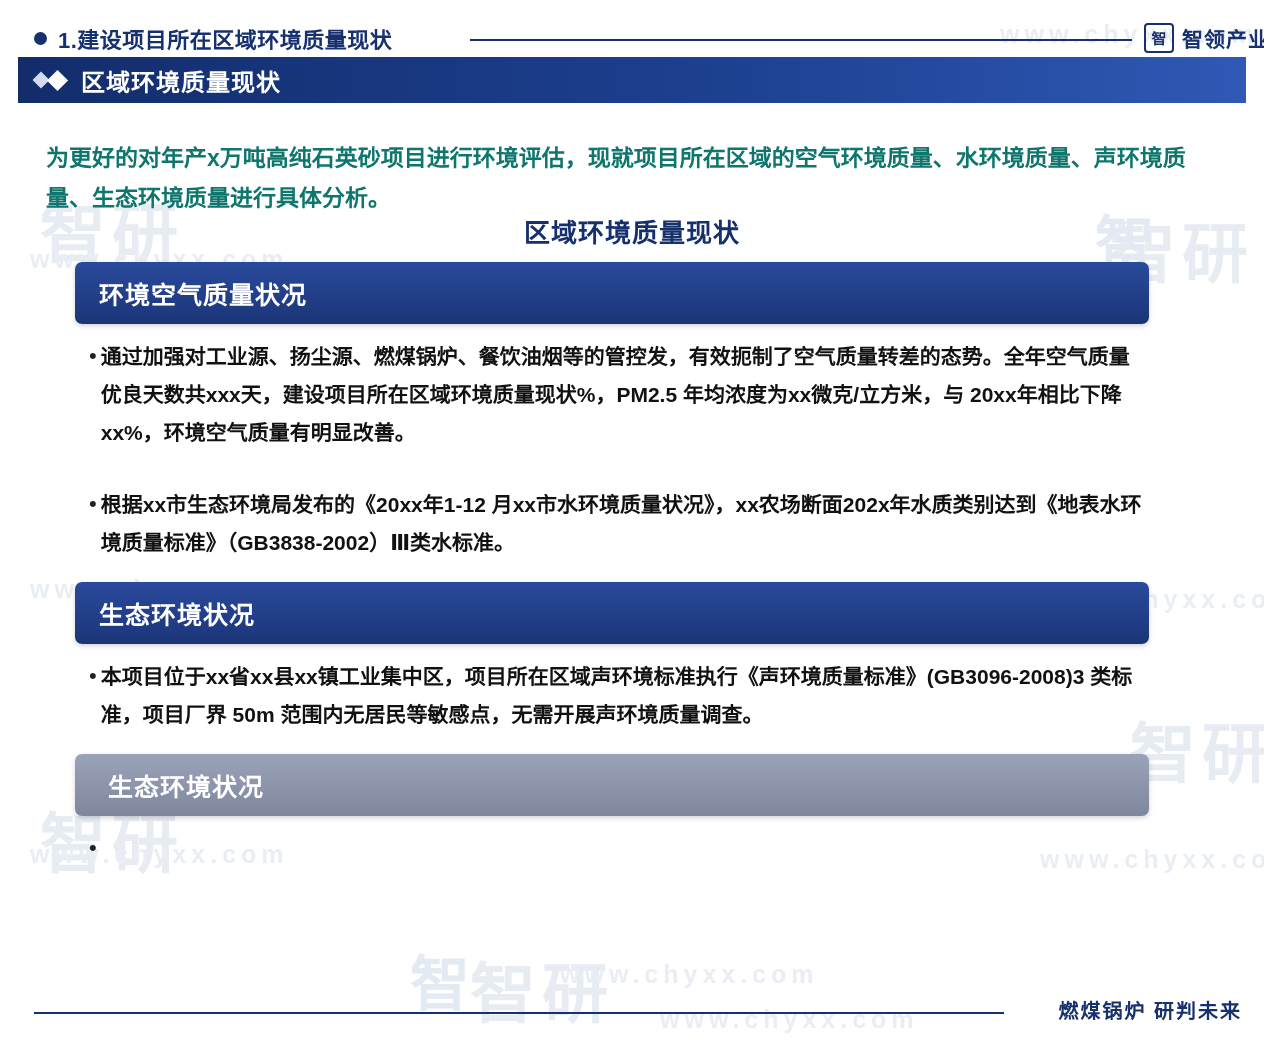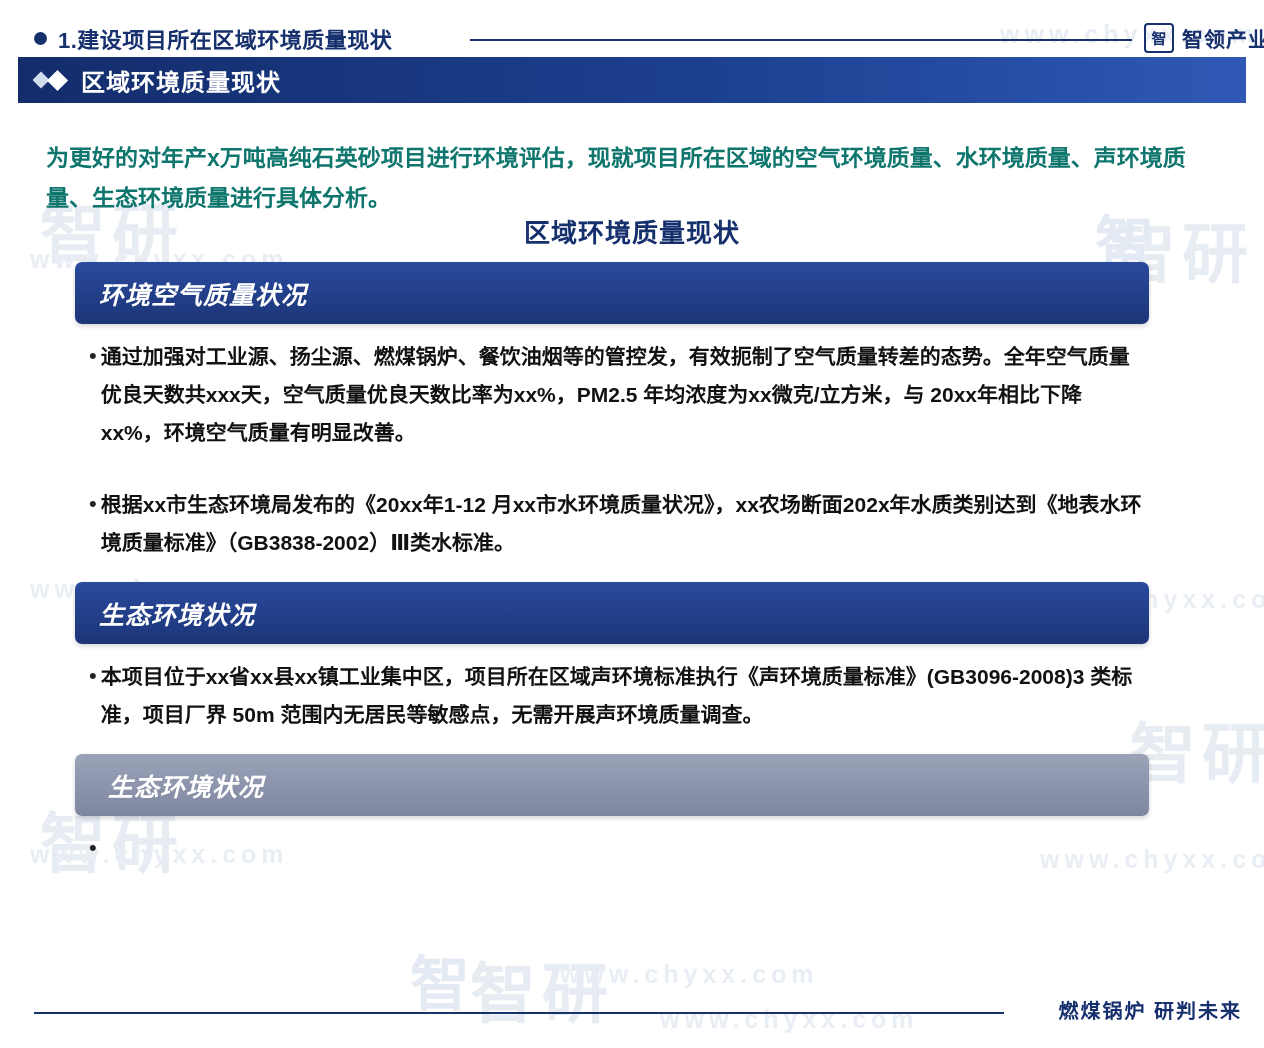--- a/index.html
+++ b/index.html
@@ -182,21 +182,20 @@
     top: 262px;
     width: 1074px;
     z-index: 3;
   }
   .card-head {
     height: 62px;
     display: flex;
     align-items: center;
     border-radius: 7px;
     box-shadow: 0 2px 5px rgba(0,0,0,0.18);
-    font-style: italic;
   }
   .card-head.blue {
     background: linear-gradient(180deg, #2a4a9d 0%, #1b3577 100%);
   }
   .card-head.gray {
     background: linear-gradient(180deg, #9aa3b8 0%, #7e879e 100%);
     padding-left: 9px;
   }
   .card-head-text {
     color: #ffffff;
@@ -290,21 +289,21 @@
 <div class="center-heading">区域环境质量现状</div>
 
 <div class="cards">
 
   <div>
     <div class="card-head blue">
       <span class="card-head-text">环境空气质量状况</span>
     </div>
     <div class="card-body">
       <span class="bullet-dot">•</span>
-      <span class="card-text">通过加强对工业源、扬尘源、燃煤锅炉、餐饮油烟等的管控发，有效扼制了空气质量转差的态势。全年空气质量优良天数共xxx天，空气质量优良天数比率为xx%，PM2.5 年均浓度为xx微克/立方米，与 20xx年相比下降xx%，环境空气质量有明显改善。</span>
+      <span class="card-text">通过加强对工业源、扬尘源、燃煤锅炉、餐饮油烟等的管控发，有效扼制了空气质量转差的态势。全年空气质量优良天数共xxx天，建设项目所在区域环境质量现状%，PM2.5 年均浓度为xx微克/立方米，与 20xx年相比下降xx%，环境空气质量有明显改善。</span>
     </div>
   </div>
 
   <div class="gap-1"></div>
 
   <div>
     <div class="card-body">
       <span class="bullet-dot">•</span>
       <span class="card-text">根据xx市生态环境局发布的《20xx年1-12 月xx市水环境质量状况》，xx农场断面202x年水质类别达到《地表水环境质量标准》（GB3838-2002）Ⅲ类水标准。</span>
     </div>

